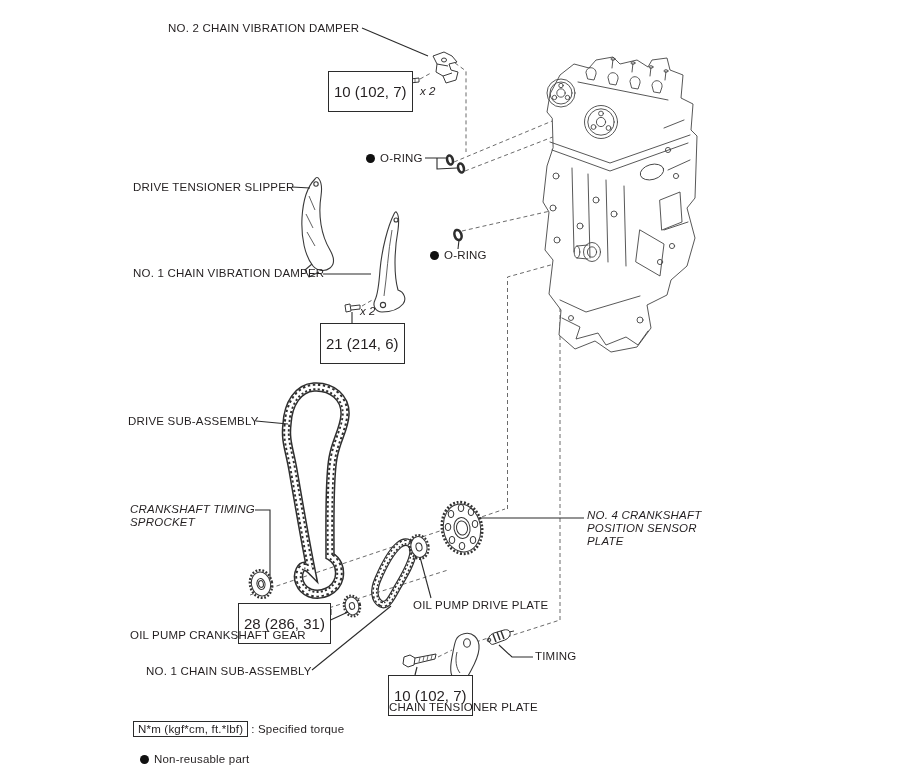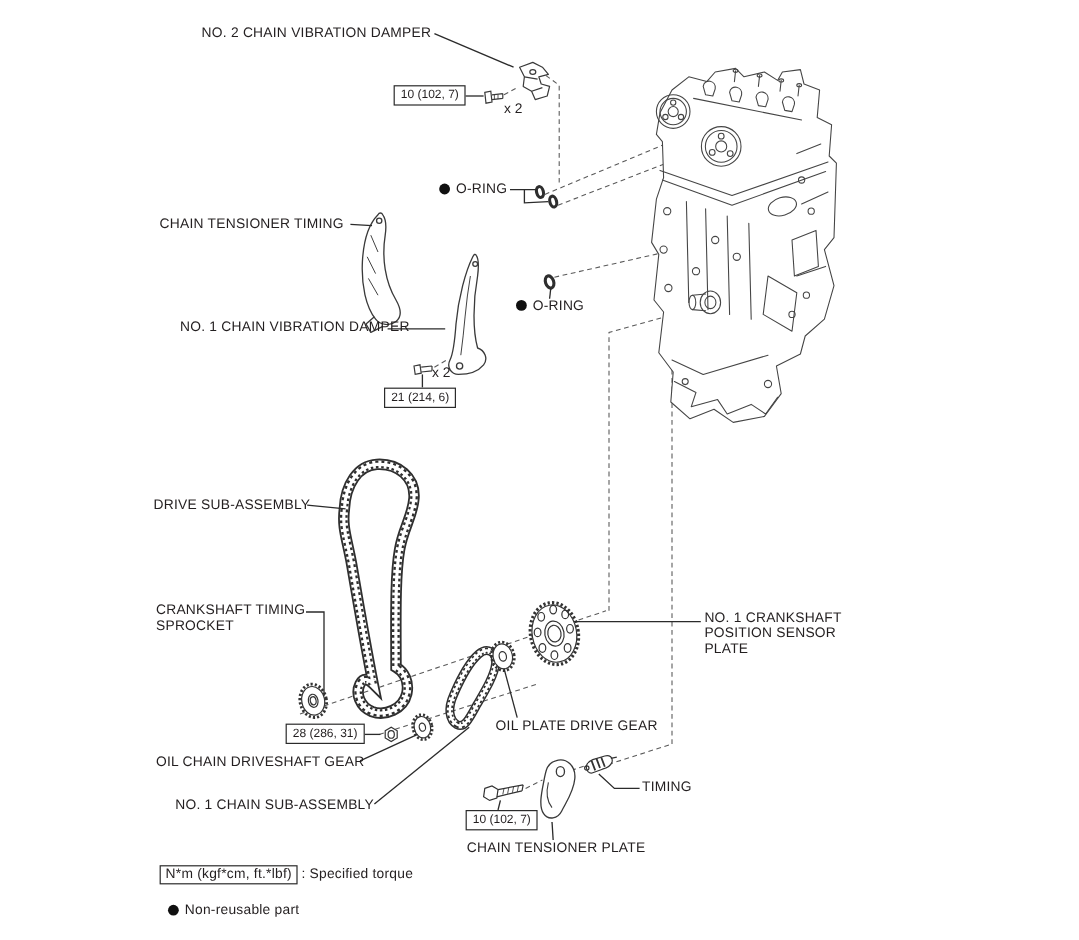--- a/index.html
+++ b/index.html
@@ -2,31 +2,31 @@
 <html><head>
 <meta charset="utf-8">
 <style>
   html,body{margin:0;padding:0;background:#fff;}
   .stage{
     position:relative;width:797px;height:783px;background:#ffffff;
     font-family:"Liberation Sans", sans-serif;color:#231f20;overflow:hidden;
   }
   .art{position:absolute;left:0;top:0;}
   .label{position:absolute;font-size:11.5px;line-height:13px;letter-spacing:.2px;white-space:nowrap;}
-  .label.wrap{white-space:normal;}
+  .label.wrap{white-space:normal;font-style:italic;}
   .tq{
     position:absolute;border:1.3px solid #2b2b2b;background:#fff;
-    font-size:10px;line-height:13px;padding:1px 5px;white-space:nowrap;
+    font-size:15px;line-height:13px;padding:13px 5px;white-space:nowrap;
   }
   .tq-inline{border:1.3px solid #2b2b2b;background:#fff;padding:1px 4px;margin-right:3px;}
   .bullet{
     display:inline-block;width:9px;height:9px;border-radius:50%;
     background:#101010;margin-right:5px;vertical-align:-1px;
   }
-  .qty{position:absolute;font-size:11.5px;}
+  .qty{position:absolute;font-size:11.5px;font-style:italic;}
 </style>
 </head>
 <body>
 
 <div class="stage">
 
   <svg class="art" width="899" height="783" viewBox="0 0 899 783">
     <defs>
       <path id="chainMain" d="M311,570 C305,540 299,505 293,470 C289,448 285,440 287,424 C288,404 298,388 314,387 C332,386 346,398 345,415 C344,430 336,440 333,458 C329,480 330,520 330,556 C337,560 341,568 339,578 C336,591 321,597 310,593 C300,589 296,578 300,570 C303,564 307,566 311,570 Z"></path>
       <path id="chainSub" d="M381,604 C374,600 373,590 378,579 C384,565 392,551 399,545 C406,539 414,543 413,553 C412,563 404,576 397,588 C391,599 387,607 381,604 Z"></path>
@@ -238,50 +238,50 @@
   </div>
 
   <div class="tq" style="left:328px;top:71px">10 (102, 7)</div>
   <div class="qty" style="left:420px;top:85px">x 2</div>
 
   <div class="label" style="left:366px;top:152px">
     <span class="bullet"></span><span>O-RING</span>
   </div>
 
   <div class="label" style="left:133px;top:181px">
-    <span>CHAIN TENSIONER TIMING</span>
+    <span>DRIVE TENSIONER SLIPPER</span>
   </div>
 
   <div class="label" style="left:430px;top:249px">
     <span class="bullet"></span><span>O-RING</span>
   </div>
 
-  <div class="label" style="left:150px;top:267px">
+  <div class="label" style="left:133px;top:267px">
     <span>NO. 1 CHAIN VIBRATION DAMPER</span>
   </div>
 
   <div class="qty" style="left:360px;top:305px">x 2</div>
   <div class="tq" style="left:320px;top:323px">21 (214, 6)</div>
 
   <div class="label" style="left:128px;top:415px">
     <span>DRIVE SUB-ASSEMBLY</span>
   </div>
 
   <div class="label wrap" style="left:130px;top:503px;width:145px">CRANKSHAFT TIMING SPROCKET</div>
 
-  <div class="label wrap" style="left:587px;top:509px;width:128px">NO. 1 CRANKSHAFT POSITION SENSOR PLATE</div>
+  <div class="label wrap" style="left:587px;top:509px;width:128px">NO. 4 CRANKSHAFT POSITION SENSOR PLATE</div>
 
   <div class="tq" style="left:238px;top:603px">28 (286, 31)</div>
 
   <div class="label" style="left:413px;top:599px">
-    <span>OIL PLATE DRIVE GEAR</span>
+    <span>OIL PUMP DRIVE PLATE</span>
   </div>
 
   <div class="label" style="left:130px;top:629px">
-    <span>OIL CHAIN DRIVESHAFT GEAR</span>
+    <span>OIL PUMP CRANKSHAFT GEAR</span>
   </div>
 
   <div class="label" style="left:146px;top:665px">
     <span>NO. 1 CHAIN SUB-ASSEMBLY</span>
   </div>
 
   <div class="tq" style="left:388px;top:675px">10 (102, 7)</div>
 
   <div class="label" style="left:535px;top:650px">
     <span>TIMING</span>

